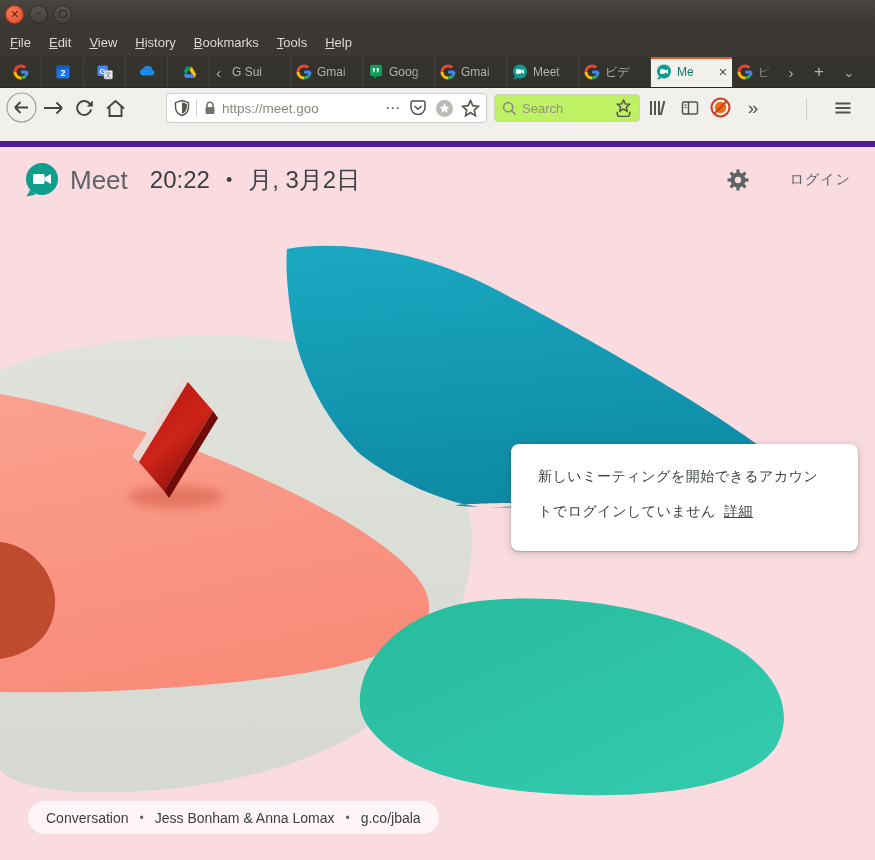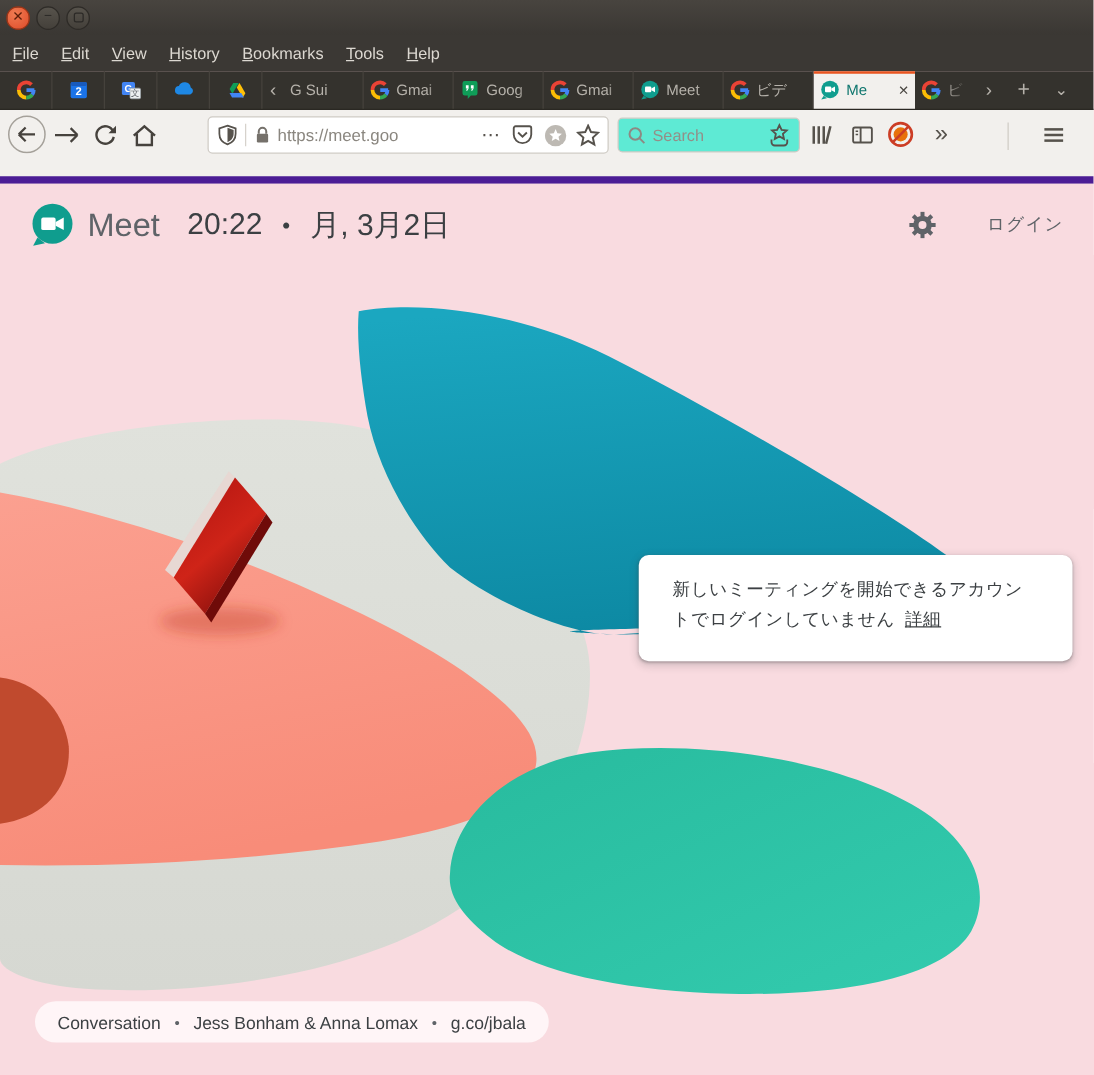--- a/index.html
+++ b/index.html
@@ -37,41 +37,41 @@
   .tab-ctrl { display: flex; align-items: center; justify-content: center; color: #b6b2ab; }
 
   
   .navbar { height: 59px; background: #f2f0ed; border-bottom: 6px solid #4c1d95; position: relative; }
   .nb { position: absolute; display: flex; align-items: center; justify-content: center; }
   .urlbar { left: 166px; top: 5px; width: 321px; height: 30px; background: #fff; border: 1px solid #cfcbc5; border-radius: 4px; display: flex; align-items: center; padding: 0 6px; position: absolute; }
   .url-sep { width: 1px; height: 18px; background: #d6d2cc; margin: 0 5px; }
   .url-text { position: relative; overflow: hidden; white-space: nowrap; flex: 1; font-size: 13.5px; color: #8a867f; margin-left: 4px; }
   .url-text::after { content: ""; position: absolute; right: 0; top: 0; bottom: 0; width: 22px; background: linear-gradient(to right, rgba(255,255,255,0), #fff); }
   .url-actions { display: flex; align-items: center; gap: 7px; }
-  .searchbar { left: 494px; top: 6px; width: 146px; height: 28px; background: #5eead4; border: 1px solid #cfcbc5; border-radius: 4px; display: flex; align-items: center; padding: 0 7px; position: absolute; }
+  .searchbar { left: 494px; top: 6px; width: 146px; height: 28px; background: #bef264; border: 1px solid #cfcbc5; border-radius: 4px; display: flex; align-items: center; padding: 0 7px; position: absolute; }
   .searchbar input { border: none; outline: none; width: 100px; font-size: 13px; color: #46423d; margin-left: 5px; background: transparent; font-family: inherit; }
   .searchbar input::placeholder { color: #938f88; }
   .nb-sep { position: absolute; left: 806px; top: 10px; width: 1px; height: 22px; background: #cfcbc5; }
 
   
   .content { position: relative; height: 713px; background: #f9dbe0; overflow: hidden; }
   .artwork { position: absolute; left: 0; top: 0; }
 
   .site-header { position: relative; height: 66px; display: flex; align-items: center; padding: 0 24px; }
   .brand { font-size: 26px; color: #5f6368; margin-left: 10px; }
   .clock { font-size: 24px; color: #3c4043; font-weight: 500; margin-left: 22px; }
   .hdr-dot { font-size: 18px; color: #3c4043; margin: 0 16px; }
   .hdr-date { font-size: 24px; color: #3c4043; text-align: center; }
   .hdr-right { margin-left: auto; display: flex; align-items: center; }
   .login { font-size: 14px; color: #5f6368; margin-left: 40px; letter-spacing: 1px; }
 
   .card { position: absolute; left: 511px; top: 297px; width: 347px; background: #fff; border-radius: 8px; box-shadow: 0 1px 2px rgba(60,64,67,.3), 0 2px 6px 2px rgba(60,64,67,.15); }
   .card-top { height: 89px; display: flex; align-items: center; padding-left: 33px; border-bottom: 1px solid #e6e8ea; }
   .card-title { font-size: 16px; color: #3c4043; margin-left: 26px; letter-spacing: 1.5px; }
-  .card-body { padding: 15px 26px 22px 27px; font-size: 14px; line-height: 24px; color: #3c4043; letter-spacing: 0.5px; }
+  .card-body { padding: 15px 26px 22px 27px; font-size: 14px; line-height: 35px; color: #3c4043; letter-spacing: 0.5px; }
   .card-link { color: #3c4043; text-decoration: underline; margin-left: 8px; }
 
   .caption-pill { position: absolute; left: 28px; top: 654px; height: 33px; border-radius: 17px; background: rgba(255,248,249,0.88); display: flex; align-items: center; padding: 0 18px; font-size: 14px; color: #3c4043; }
   .cap-dot { color: #5f6368; margin: 0 11px; font-size: 12px; }
 </style>
 </head>
 <body>
 
 <div class="window">
 

